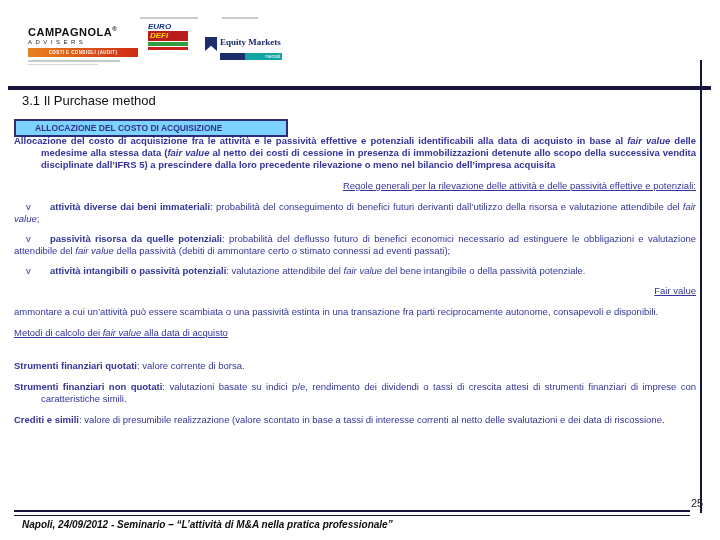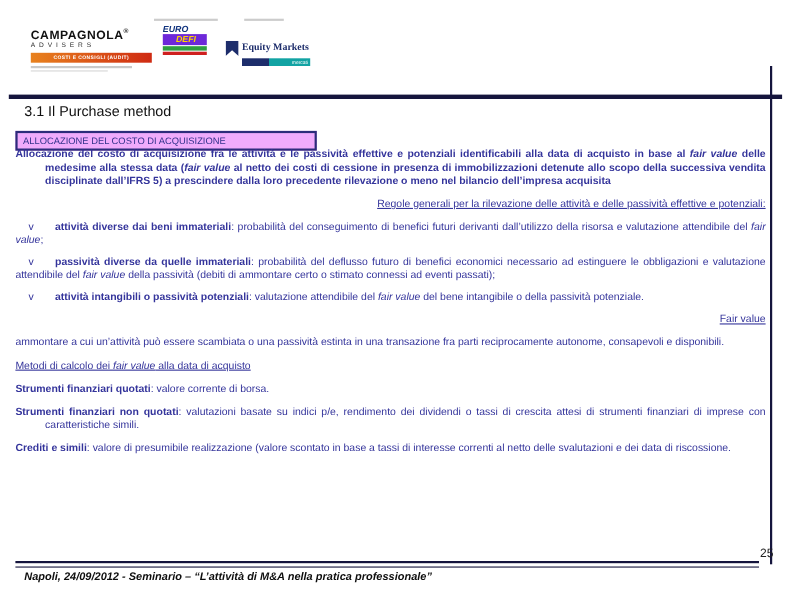--- a/index.html
+++ b/index.html
@@ -20,50 +20,50 @@
   .camp-name { font-size:11px; font-weight:700; letter-spacing:0.5px; color:#101010; white-space:nowrap; }
   .camp-reg { font-size:6px; vertical-align:super; }
   .camp-sub { font-size:6px; letter-spacing:3.5px; color:#2a2a2a; margin-top:1px; }
   .camp-bar { margin-top:3px; height:9px; background:linear-gradient(90deg,#e8821e,#cf2a12); color:#fff;
               font-size:4.5px; line-height:9px; text-align:center; letter-spacing:0.4px; font-weight:700; }
   .camp-line { margin-top:3px; height:1.5px; width:92px; background:#c9c9c9; }
   .camp-line2 { margin-top:2px; height:1.5px; width:70px; background:#d6d6d6; }
 
   .logo-eurodefi { position:absolute; left:148px; top:22px; width:40px; }
   .ed-top { font-size:8px; font-weight:700; font-style:italic; color:#10337e; line-height:9px; }
-  .ed-mid { background:#6d28d9; color:#ffd400; font-size:8px; font-weight:700; font-style:italic;
-            line-height:10px; padding-left:12px; }
+  .ed-mid { background:#b91c1c; color:#ffd400; font-size:8px; font-weight:700; font-style:italic;
+            line-height:10px; padding-left:2px; }
   .ed-green { height:4px; background:#2f9e41; margin-top:1px; }
   .ed-red { height:3px; background:#cf1f1f; margin-top:1px; }
 
   .logo-equity { position:absolute; left:205px; top:37px; }
   .eq-row { display:flex; align-items:flex-start; gap:3px; }
   .eq-flag { width:12px; height:14px; background:#1d2d6b;
              clip-path:polygon(0 0,100% 0,100% 100%,50% 62%,0 100%); }
   .eq-name { font-family:"Liberation Serif", serif; font-size:9px; font-weight:700; color:#1d2d6b; line-height:10px; }
   .eq-bar { margin-top:2px; margin-left:15px; width:62px; height:7px;
             background:linear-gradient(90deg,#1d2d6b 40%,#12a3a3 40%);
             color:#fff; font-size:4.5px; line-height:7px; text-align:right; padding-right:2px; }
 
   
   .topline { position:absolute; left:8px; right:9px; top:86px; height:4px; background:#15153d; }
   .vline   { position:absolute; left:700px; top:60px; width:2px; height:453px; background:#15153d; }
 
   
   .title { position:absolute; left:22px; top:93px; font-size:13px; font-weight:400; color:#101010; }
   .section-box { position:absolute; left:14px; top:119px; width:274px; border:2px solid #2c2c7a;
-                 padding:2px 5px; font-size:8.5px; font-weight:400; color:#33338c; background:#f0abfc; }
+                 padding:2px 19px; font-size:8.5px; font-weight:700; color:#33338c; background:#7dd3fc; }
 
   
   .body { position:absolute; left:14px; top:135px; width:682px; color:#34349b;
           font-size:9.5px; line-height:12px; text-align:justify; }
   .hang   { padding-left:27px; text-indent:-27px; margin-bottom:9px; }
   .para   { margin-bottom:9px; }
   .h      { text-decoration:underline; margin-bottom:9px; text-align:right; }
-  .hruns  { margin-bottom:9px; text-align:left; }
+  .hruns  { margin-bottom:21px; text-align:left; }
   .bullet { text-indent:6px; margin-bottom:8px; }
   .marker { display:inline-block; width:30px; }
 
   
   .footer-lines { position:absolute; left:14px; top:510px; width:676px; height:6px;
                   border-top:2px solid #15153d; border-bottom:1.5px solid #15153d; }
   .page-number { position:absolute; left:691px; top:497px; font-size:11px; color:#222; }
   .footer-text { position:absolute; left:22px; top:519px; font-size:10px; font-weight:700;
                  font-style:italic; color:#0d0d0d; white-space:nowrap; }
 </style>
@@ -106,21 +106,21 @@
   <div class="title">3.1 Il Purchase method</div>
   <div class="section-box">ALLOCAZIONE DEL COSTO DI ACQUISIZIONE</div>
 
   <div class="body">
     <p class="hang"><span class="b">Allocazione del costo di acquisizione fra le attività e le passività effettive e potenziali identificabili alla data di acquisto in base al </span><span class="b i">fair value</span><span class="b"> delle medesime alla stessa data (</span><span class="b i">fair value</span><span class="b"> al netto dei costi di cessione in presenza di immobilizzazioni detenute allo scopo della successiva vendita disciplinate dall’IFRS 5) a prescindere dalla loro precedente rilevazione o meno nel bilancio dell’impresa acquisita</span></p>
 
     <p class="h">Regole generali per la rilevazione delle attività e delle passività effettive e potenziali:</p>
 
     <p class="bullet"><span class="marker">v</span><span><span class="b">attività diverse dai beni immateriali</span><span>: probabilità del conseguimento di benefici futuri derivanti dall’utilizzo della risorsa e valutazione attendibile del </span><span class="i">fair value</span><span>;</span></span></p>
 
-    <p class="bullet"><span class="marker">v</span><span><span class="b">passività diverse da quelle immateriali</span><span>: probabilità del deflusso futuro di benefici economici necessario ad estinguere le obbligazioni e valutazione attendibile del </span><span class="i">fair value</span><span> della passività (debiti di ammontare certo o stimato connessi ad eventi passati);</span></span></p>
+    <p class="bullet"><span class="marker">v</span><span><span class="b">passività risorsa da quelle potenziali</span><span>: probabilità del deflusso futuro di benefici economici necessario ad estinguere le obbligazioni e valutazione attendibile del </span><span class="i">fair value</span><span> della passività (debiti di ammontare certo o stimato connessi ad eventi passati);</span></span></p>
 
     <p class="bullet"><span class="marker">v</span><span><span class="b">attività intangibili o passività potenziali</span><span>: valutazione attendibile del </span><span class="i">fair value</span><span> del bene intangibile o della passività potenziale.</span></span></p>
 
     <p class="h">Fair value</p>
 
     <p class="hang"><span>ammontare a cui un’attività può essere scambiata o una passività estinta in una transazione fra parti reciprocamente autonome, consapevoli e disponibili.</span></p>
 
     <p class="hruns"><span class="u">Metodi di calcolo dei </span><span class="i u">fair value</span><span class="u"> alla data di acquisto</span></p>
 
     <p class="para"><span class="b">Strumenti finanziari quotati</span><span>: valore corrente di borsa.</span></p>

